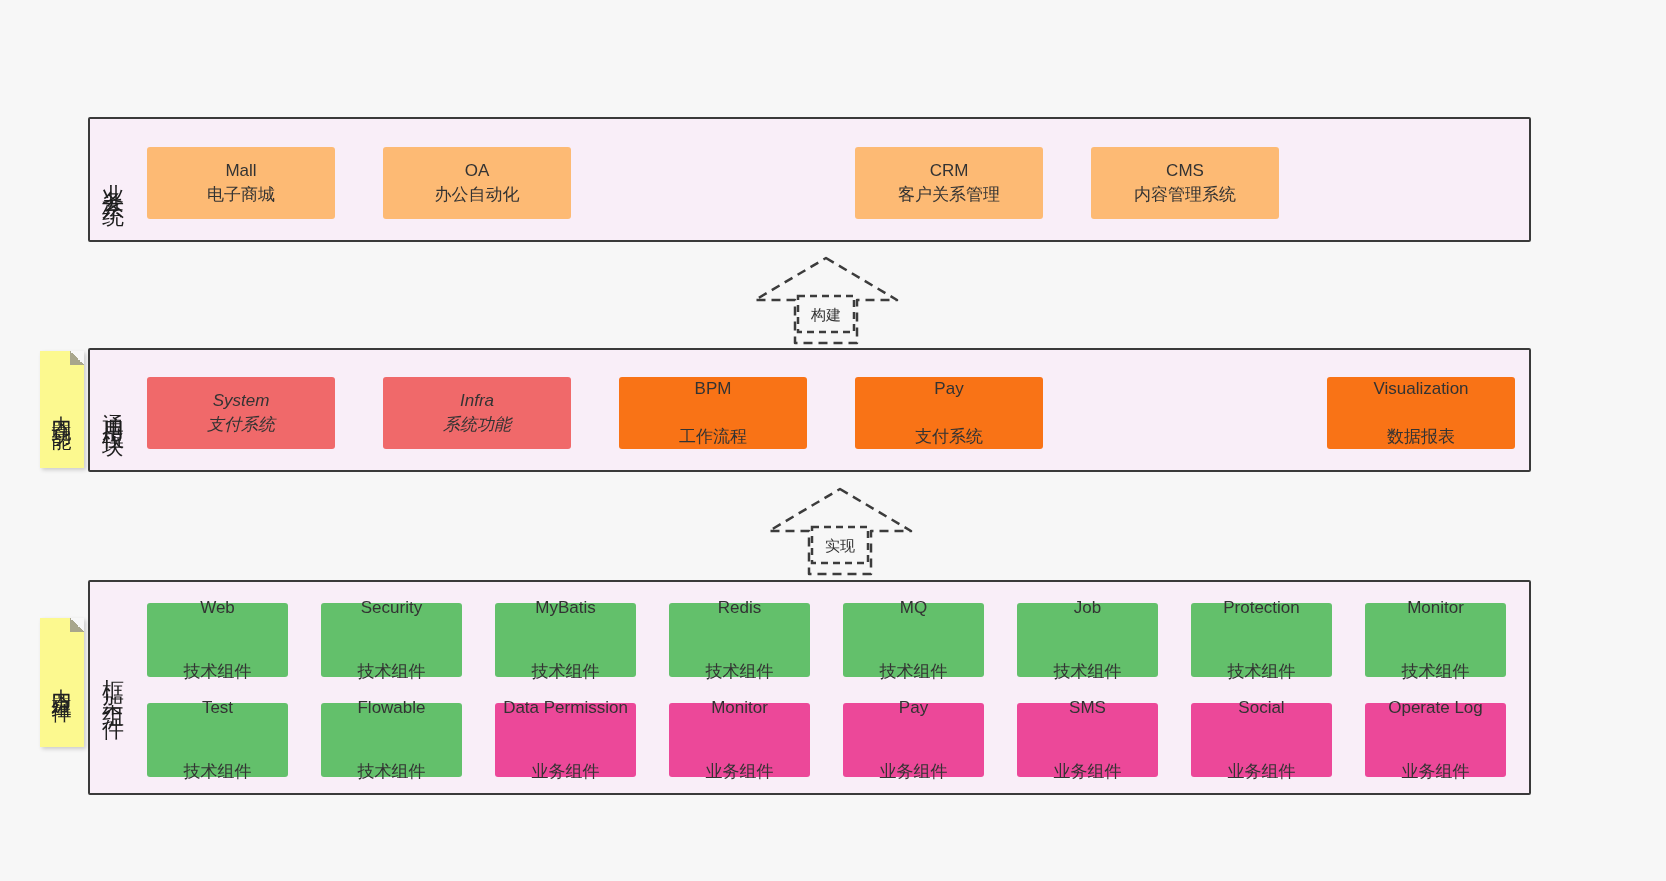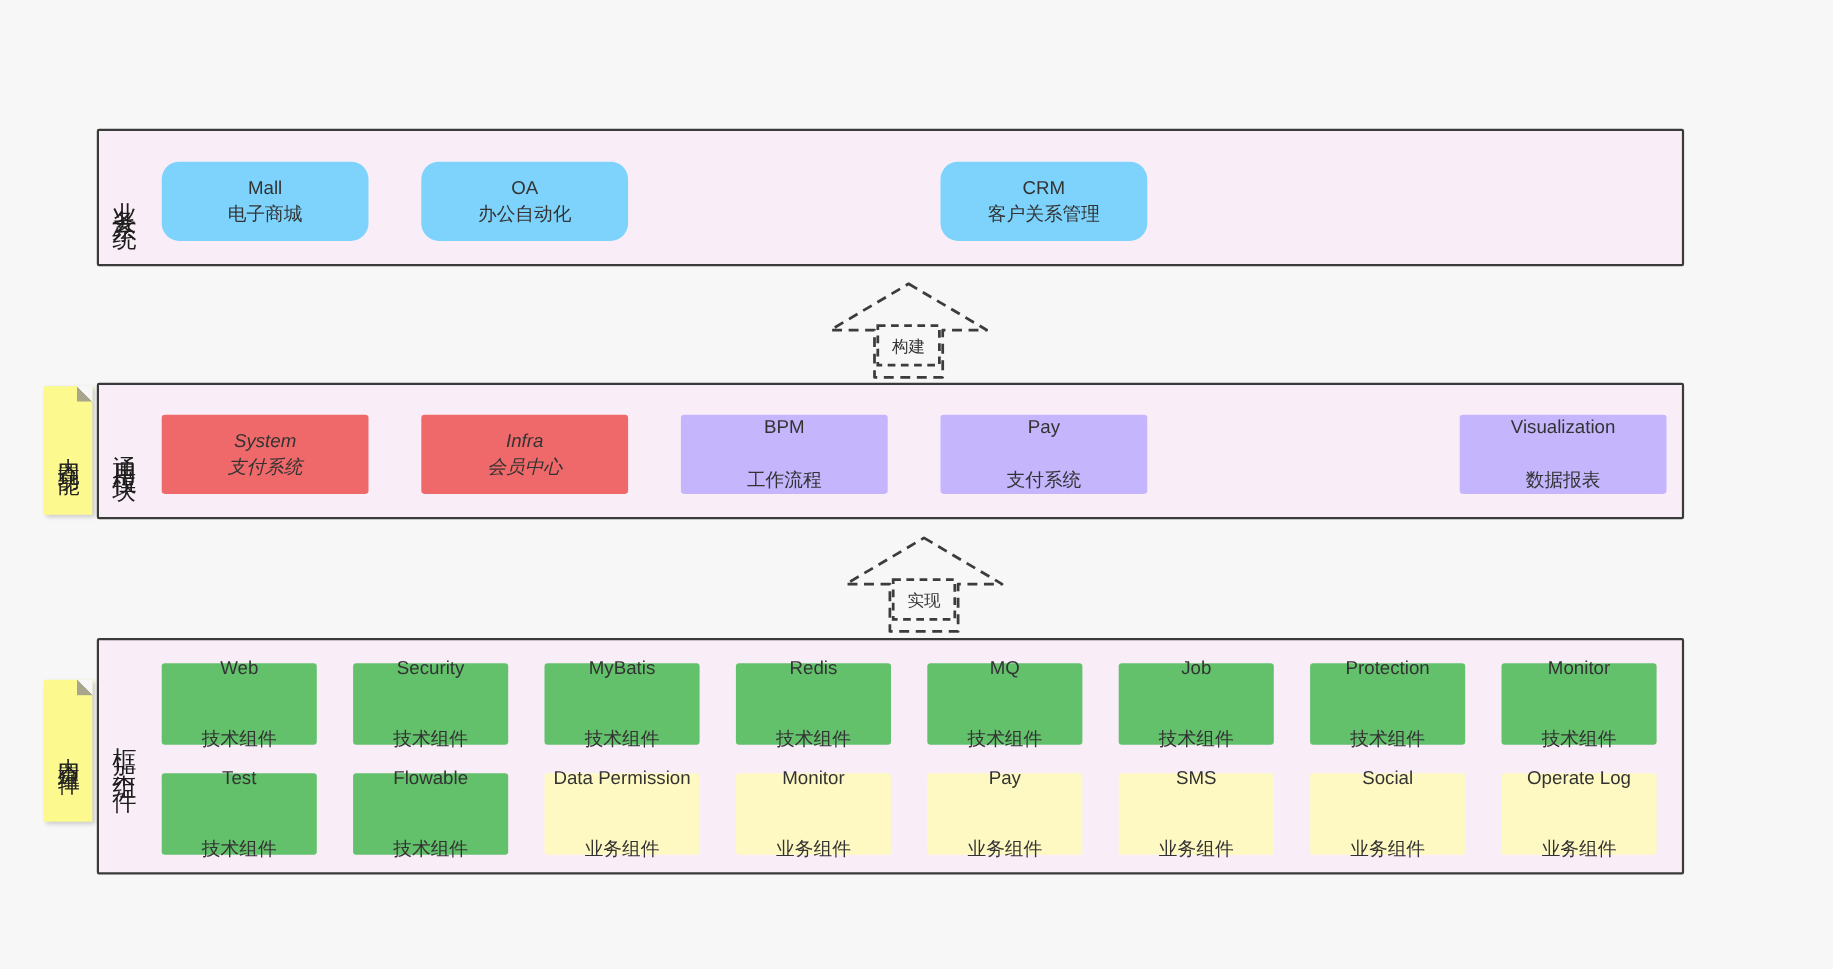--- a/index.html
+++ b/index.html
@@ -14,25 +14,25 @@
   #panel-components { top:580px; height:215px; }
 
   .side-label { position:absolute; left:12px; top:50%; transform:translateY(-50%);
                 writing-mode:vertical-rl; text-orientation:upright;
                 font-size:22px; color:#1d1d1d; letter-spacing:7px; line-height:1; }
   #panel-components .side-label { letter-spacing:13px; }
 
   .box { position:absolute; display:flex; flex-direction:column; align-items:center;
          justify-content:center; text-align:center; border-radius:3px;
          font-size:17px; line-height:1.42; color:#333; padding:2px 6px; }
-  .v-blue   { background:#7dd3fc;border-radius:16px; }
+  .v-blue   { background:#fdba74; }
   .v-red    { background:#f0696a;font-style:italic; }
-  .v-pink   { background:#c4b5fd;gap:24px; }
+  .v-pink   { background:#f97316;gap:24px; }
   .v-gdark  { background:#63c06b; }
-  .v-glight { background:#fef9c3; }
+  .v-glight { background:#ec4899; }
 
   .wide  { width:188px; height:72px; }
   .cell  { width:141px; height:74px;gap:40px; }
 
   .sticky { position:absolute; left:40px; width:44px; background:#fcf98f;
             box-shadow:2px 2px 4px rgba(0,0,0,0.18);
             display:flex; align-items:center; justify-content:center; }
   #sticky-modules    { top:351px; height:117px; }
   #sticky-components { top:618px; height:129px; }
   .sticky-label { writing-mode:vertical-rl; text-orientation:upright;
@@ -56,20 +56,24 @@
       <div>电子商城</div>
     </div>
     <div class="box v-blue wide" style="left:293px;top:28px">
       <div>OA</div>
       <div>办公自动化</div>
     </div>
     <div class="box v-blue wide" style="left:765px;top:28px">
       <div>CRM</div>
       <div>客户关系管理</div>
     </div>
+    <div class="box v-blue wide" style="left:1001px;top:28px">
+      <div>CMS</div>
+      <div>内容管理系统</div>
+    </div>
   </div>
 
   <svg class="arrow" id="arrow-build" style="left:751px;top:255px" width="150" height="92" viewBox="0 0 150 92">
     <polygon points="75,3 146,45 106,45 106,88 44,88 44,45 4,45" fill="none" stroke="#3c3c3c" stroke-width="2.5" stroke-dasharray="9 6" stroke-linejoin="round"></polygon>
     <rect x="47" y="41" width="56" height="36" fill="#f7f7f7" stroke="#3c3c3c" stroke-width="2.5" stroke-dasharray="7 5"></rect>
     <text x="75" y="65" text-anchor="middle" font-size="15" fill="#333">构建</text>
   </svg>
 
   <div class="sticky" id="sticky-modules">
     <div class="sticky-label">内置功能</div>
@@ -78,21 +82,21 @@
 
   <div class="panel" id="panel-modules">
     <div class="side-label">通用模块</div>
 
     <div class="box v-red wide" style="left:57px;top:27px">
       <div>System</div>
       <div>支付系统</div>
     </div>
     <div class="box v-red wide" style="left:293px;top:27px">
       <div>Infra</div>
-      <div>会员中心</div>
+      <div>系统功能</div>
     </div>
     <div class="box v-pink wide" style="left:529px;top:27px">
       <div>BPM</div>
       <div>工作流程</div>
     </div>
     <div class="box v-pink wide" style="left:765px;top:27px">
       <div>Pay</div>
       <div>支付系统</div>
     </div>
     <div class="box v-pink wide" style="left:1237px;top:27px">

